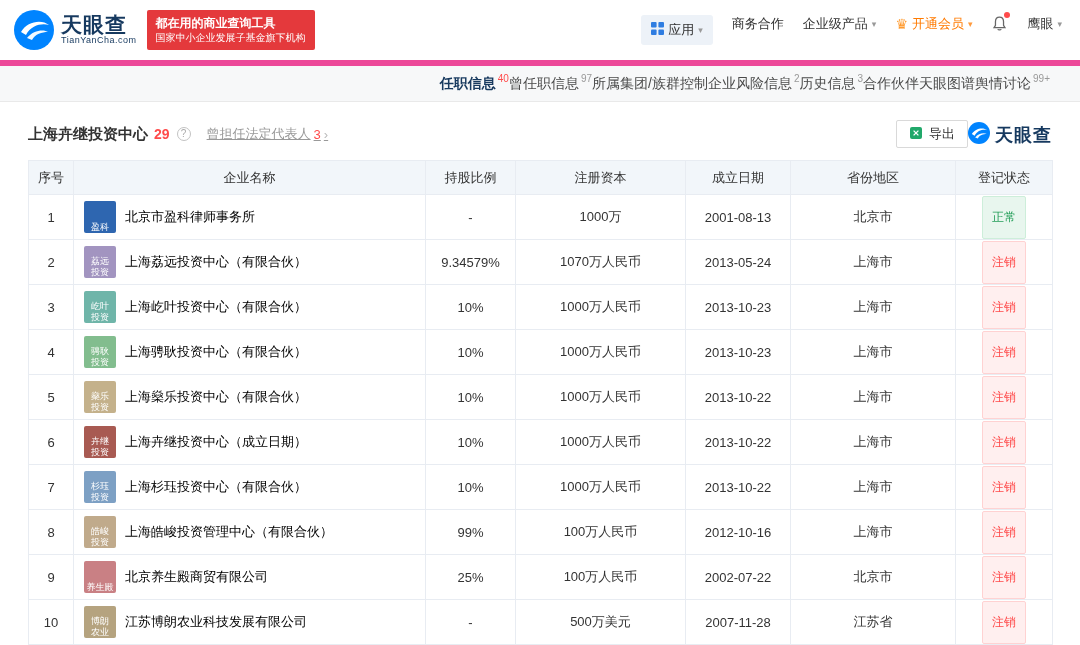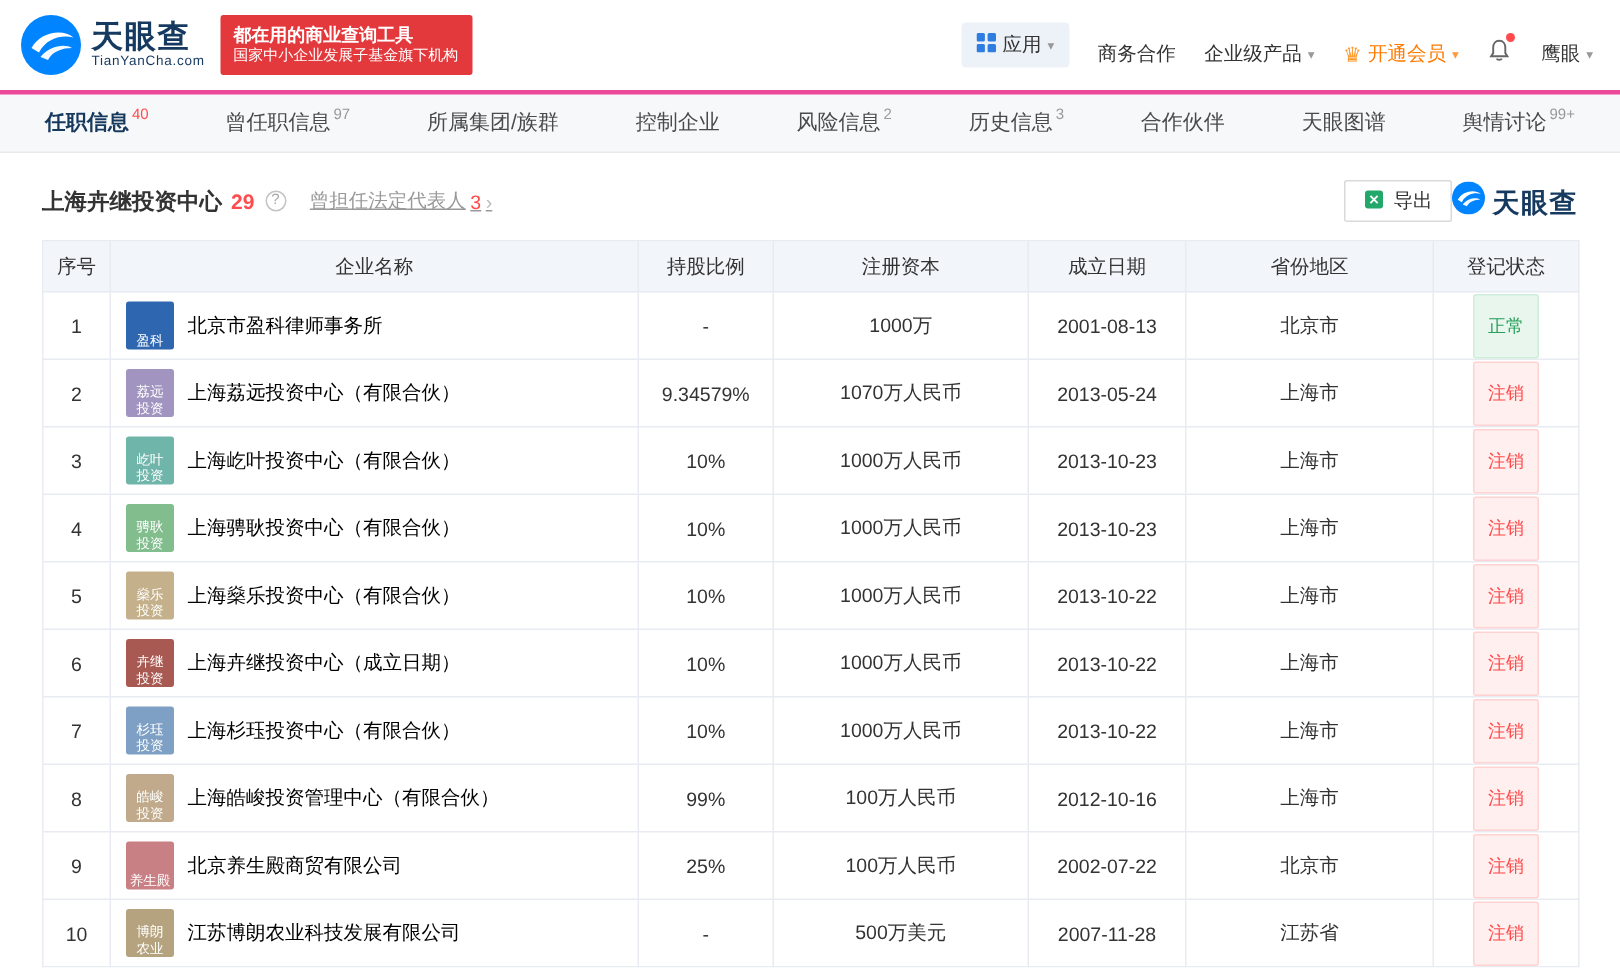--- a/index.html
+++ b/index.html
@@ -19,33 +19,33 @@
   .search-area { margin-left:26px; align-self:flex-start; padding-top:3px; }
   .search-tabs { display:flex; font-size:12px; color:#666; margin-bottom:3px; }
   .stab { padding:2px 11px; cursor:pointer; border-radius:2px 2px 0 0; }
   .stab.active { background:#0084ff; color:#fff; }
   .search-row { display:flex; }
   .search-box { width:270px; height:33px; border:2px solid #0084ff; background:#fff; display:flex; align-items:center; }
   .search-box input { flex:1; border:0; outline:0; padding:0 9px; font-size:13px; color:#333; background:transparent; }
   .clear-icon { width:15px; height:15px; border-radius:50%; background:#c6c9cd; color:#fff; font-size:11px;
     line-height:15px; text-align:center; margin-right:8px; cursor:pointer; }
   .search-btn { width:64px; height:33px; background:#0084ff; color:#fff; border:0; font-size:13px; cursor:pointer; }
-  .header-right { margin-left:auto; display:flex; align-items:flex-end; gap:19px; font-size:13px; color:#333; white-space:nowrap; }
+  .header-right { margin-left:auto; display:flex; align-items:flex-start; gap:19px; font-size:13px; color:#333; white-space:nowrap; }
   .hr-item { display:flex; align-items:center; gap:4px; cursor:pointer; }
   .app-chip { background:#edf2f8; border-radius:3px; padding:6px 10px; }
   .caret { font-size:9px; color:#999; }
   .vip { color:#ff7a00; }
   .vip .caret { color:#ff9a3d; }
   .crown { color:#ff9a2e; font-size:14px; }
   .bell-wrap { position:relative; }
   .bell-dot { position:absolute; top:-3px; right:-2px; width:6px; height:6px; border-radius:50%; background:#ff4b4b; }
 
   
-  .profile-nav { height:42px; background:#f7f8f9; border-top:3px solid #ec4899; border-bottom:1px solid #e9e9e9;
-    display:flex; align-items:center; justify-content:space-between; padding:0 30px; }
+  .profile-nav { height:42px; background:#f7f8f9; border-top:6px solid #ec4899; border-bottom:1px solid #e9e9e9;
+    display:flex; align-items:center; justify-content:flex-end; padding:0 30px; }
   .nav-tab { font-size:14px; color:#4a4a4a; cursor:pointer; display:flex; align-items:flex-start; gap:2px; }
   .nav-tab .nav-count { font-size:10px; color:#999; margin-top:-2px; }
   .nav-tab.active .nav-label { color:#17395e; font-weight:bold; }
   .nav-tab.active .nav-count { color:#ff4b4b; }
 
   
   .content { padding:0 28px; }
   .section-head { margin-top:18px; display:flex; align-items:center; }
   .sec-title { font-size:15px; font-weight:bold; color:#333; }
   .sec-count { color:#ff4b4b; font-weight:bold; font-size:14px; margin-left:6px; }

